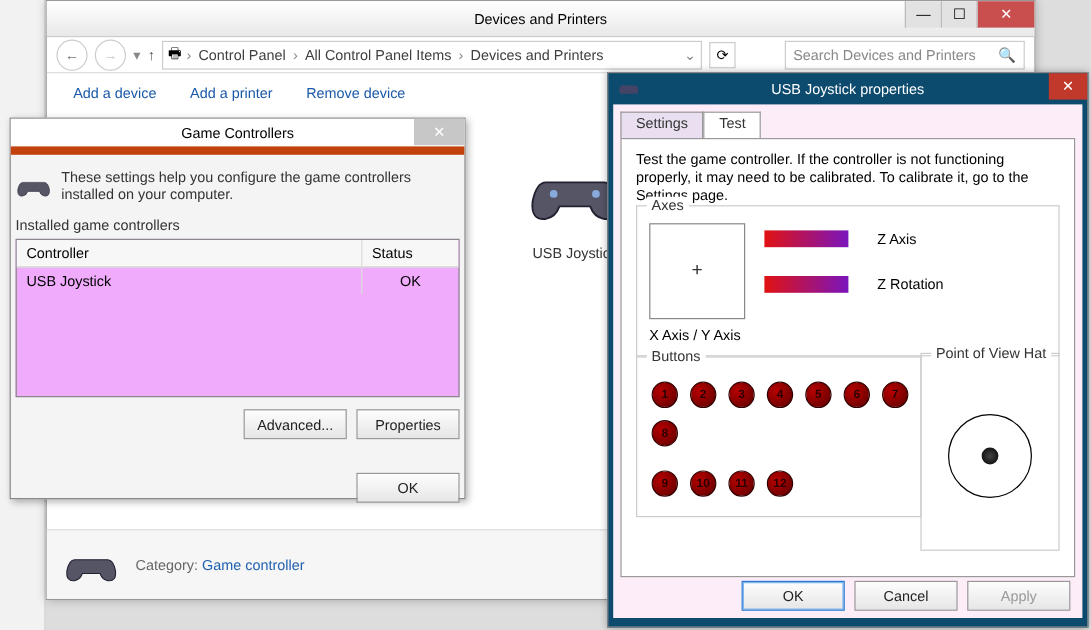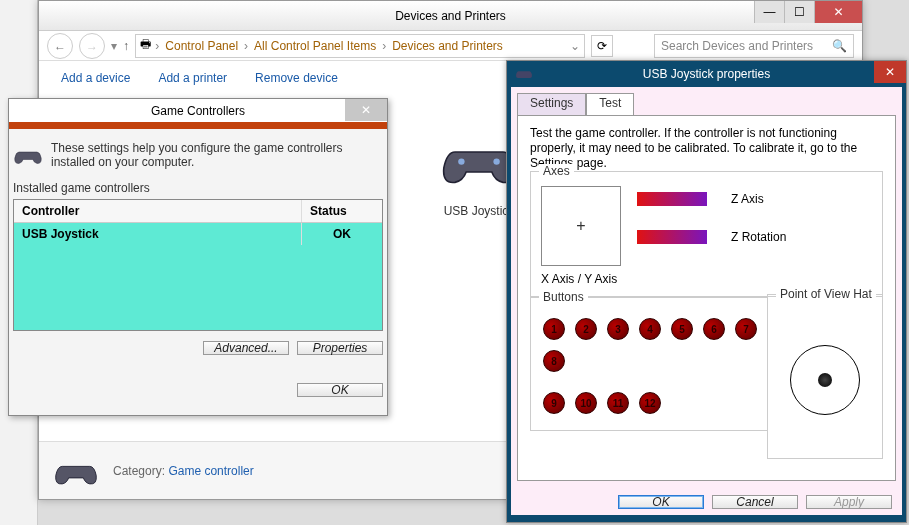--- a/index.html
+++ b/index.html
@@ -7,21 +7,21 @@
 
 
 .explorer { position: absolute; left: 38px; top: 0; width: 825px; height: 500px; background: #fff; border: 1px solid #999; box-shadow: 0 0 8px rgba(0,0,0,.25); }
 .explorer-titlebar { height: 30px; background: linear-gradient(#fff,#e8e8e8); border-bottom: 1px solid #ccc; display: flex; align-items: center; justify-content: center; position: relative; }
 .explorer-titlebar .win-controls { position: absolute; right: 0; top: 0; display: flex; }
 .win-controls > div { width: 30px; height: 22px; display: flex; align-items: center; justify-content: center; border-left: 1px solid #bbb; background:#e2e2e2; }
 .win-controls .close-x { background:#c94f4f; color:#fff; width: 48px;}
 .explorer-nav { height: 30px; display: flex; align-items: center; padding: 0 8px; gap: 6px; border-bottom: 1px solid #ddd;}
 .nav-btn { width: 26px; height: 26px; border: 1px solid #ccc; border-radius: 13px; display:flex; align-items:center; justify-content:center; color:#777;}
 .breadcrumb-box { flex: 0 0 auto; width: 450px; height: 24px; border: 1px solid #ccc; display:flex; align-items:center; padding:0 4px; gap:4px;}
-.breadcrumb-box .crumb { color:#a16207; padding:0 2px;}
+.breadcrumb-box .crumb { color:#404040; padding:0 2px;}
 .breadcrumb-box .sep { color:#888;}
 .refresh-btn { width:22px; height:22px; border:1px solid #ccc; display:flex;align-items:center;justify-content:center;}
 .search-box { margin-left:auto; width: 200px; height:24px; border:1px solid #ccc; display:flex; align-items:center; padding:0 6px; color:#888;}
 .search-box span:last-child { margin-left:auto;}
 .explorer-toolbar { height: 34px; display:flex; align-items:center; gap:28px; padding:0 22px; color:#1a5aa8;}
 .explorer-body { position:relative; height: calc(100% - 94px); padding: 20px 30px;}
 .device-icon-zone { position:absolute; left: 380px; top: 30px; text-align:center; width:120px;}
 .joystick-svg { width: 80px; height: 70px;}
 .device-label { margin-top:6px; color:#333;}
 .detail-bar { position:absolute; left:0; bottom:0; height: 58px; width:100%; border-top:1px solid #ddd; background:#f6f6f6; display:flex; align-items:center; padding:6px 14px; gap:14px;}
@@ -31,29 +31,29 @@
 
 
 .gc-dialog { position:absolute; left: 8px; top: 98px; width: 380px; height: 318px; background:#f4f4f4; border:1px solid #888; box-shadow: 2px 2px 6px rgba(0,0,0,.3);}
 .gc-title { height: 30px; background:#fff; border-bottom:7px solid #c2410c; display:flex; align-items:center; justify-content:center; position:relative;}
 .gc-close { position:absolute; right:0; top:0; width:42px; height:22px; background:#c7c7c7; color:#fff; display:flex;align-items:center;justify-content:center;}
 .gc-body { padding: 8px 4px;}
 .gc-intro { display:flex; gap:8px; padding:4px 0 10px;}
 .gc-intro .icon { width:30px; flex:0 0 30px;}
 .gc-intro .txt { color:#333;}
 .gc-list-label { color:#333; margin-top:2px;}
-.gc-list { margin-top:4px; border:1px solid #888; background:#5eead4; height:132px;font-weight:bold;}
+.gc-list { margin-top:4px; border:1px solid #888; background:#f0abfc; height:132px;}
 .gc-list-head { display:flex; border-bottom:1px solid #ccc; background:#f7f7f7;}
 .gc-list-head > div { padding:4px 8px;}
 .gc-col-controller { flex:1; border-right:1px solid #ddd;}
 .gc-col-status { width: 80px; text-align: left;}
 .gc-list-row { display:flex;}
 .gc-list-row > div { padding:4px 8px;}
 .gc-btns { display:flex; justify-content:flex-end; gap:8px; margin-top:10px;}
-.win-button { min-width: 86px; height:14px; border:1px solid #999; background:linear-gradient(#fdfdfd,#e6e6e6); padding:0 10px; display:flex; align-items:center; justify-content:center; color:#222;font-style:italic;}
+.win-button { min-width: 86px; height:25px; border:1px solid #999; background:linear-gradient(#fdfdfd,#e6e6e6); padding:0 10px; display:flex; align-items:center; justify-content:center; color:#222;}
 .gc-ok { display:flex; justify-content:flex-end; margin-top:28px;}
 
 
 .props { position:absolute; left: 506px; top: 60px; width: 401px; height: 463px; background:#0c4a6e; border:1px solid #888; box-shadow: 0 0 6px rgba(0,0,0,.3);}
 .props-titlebar { height: 26px; display:flex; align-items:center; position:relative;}
 .props-title { color:#fff; text-align:center; width:100%;}
 .props-icon { position:absolute; left:8px; top:4px; width:18px; height:16px;}
 .props-close { position:absolute; right:0; top:0; width:32px; height:22px; background:#c0392b; color:#fff; display:flex;align-items:center;justify-content:center;}
 .props-inner { margin:0 4px 4px 4px; background:#fdedf8; height: 428px; padding:6px; position:relative;}
 .tabs { display:flex; height:22px;}

